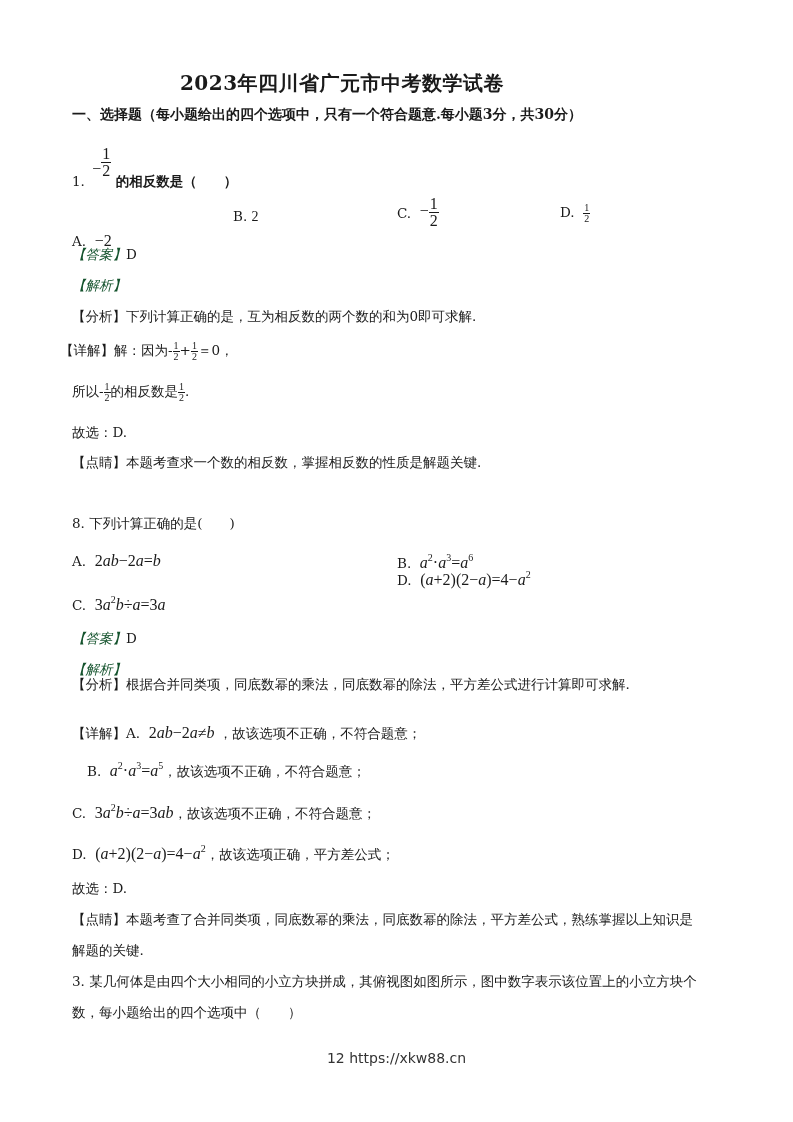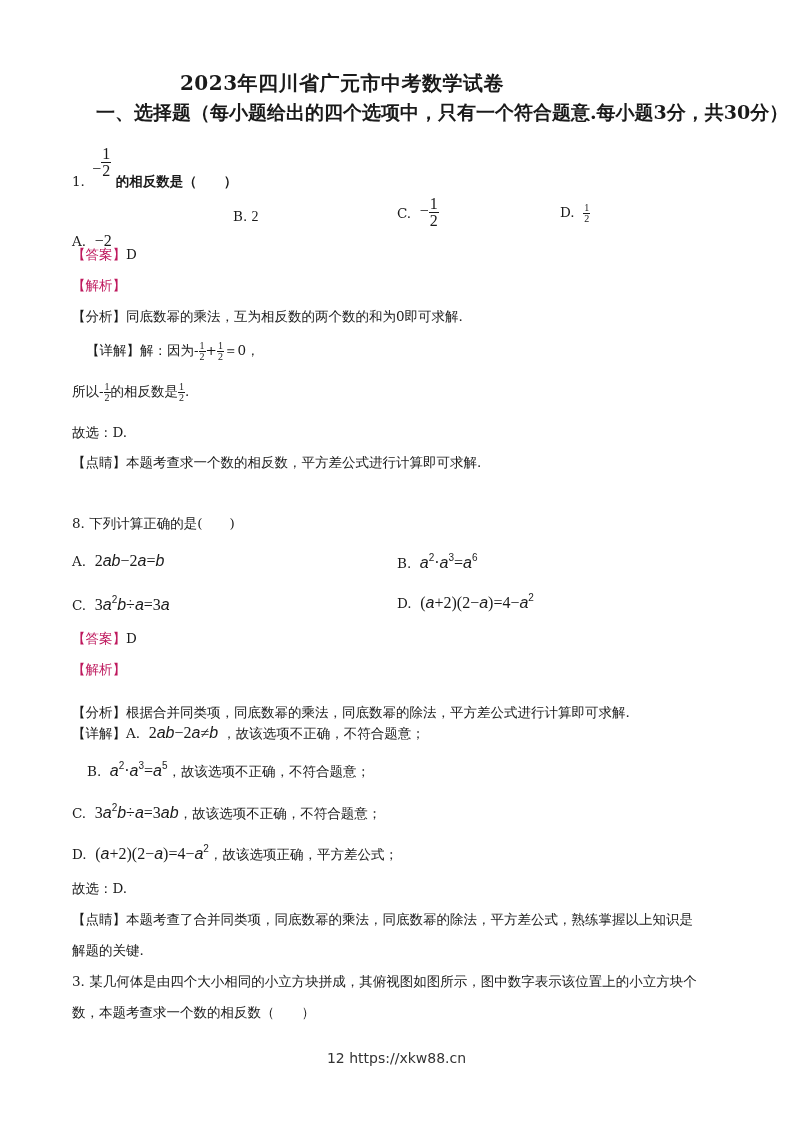--- a/index.html
+++ b/index.html
@@ -1,23 +1,23 @@
 <!DOCTYPE html>
 <html><head>
 <meta charset="utf-8">
 <style>
   html, body { margin:0; padding:0; background:#ffffff; }
   body { width:793px; height:1122px; position:relative; overflow:hidden;
          font-family:"DejaVu Serif","Liberation Serif",serif; color:#1a1a1a; }
   .abs { position:absolute; white-space:nowrap; }
   .title { left:0; width:684px; top:70px; text-align:center; font-size:20px; font-weight:bold; letter-spacing:0.5px; }
-  .section { left:72px; top:100px; font-size:19px; font-weight:bold;margin-left:24px; }
+  .section { left:72px; top:106px; font-size:14px; font-weight:bold; }
   .txt { font-size:13.5px; }
-  .tag-blue { color:#be185d; }
-  .math { font-family:Liberation Sans, sans-serif; font-style:italic; font-size:16px; }
+  .tag-blue { color:#14532d;font-style:italic; }
+  .math { font-family:Liberation Serif, serif; font-style:italic; font-size:16px; }
   .mathn { font-family:"Liberation Serif","DejaVu Serif",serif; font-size:16px; }
   .sup { font-size:10px; vertical-align:7px; font-style:normal; }
   .frac { display:inline-block; vertical-align:middle; text-align:center; line-height:1; font-family:"Liberation Serif",serif; }
   .frac .n { display:block; border-bottom:1px solid #1a1a1a; padding:0 1px; }
   .frac .d { display:block; padding:0 1px; }
   .frac.big { font-size:16px; }
   .frac.sm { font-size:10px; }
   .footer { left:0; width:793px; top:1050px; text-align:center; font-family:"DejaVu Sans","Liberation Sans",sans-serif; font-size:14px; color:#333; }
 </style>
 </head>
@@ -32,39 +32,39 @@
   <span style="vertical-align:-14px;font-weight:bold;">的相反数是（　　）</span>
 </div>
 
 <div class="abs txt" style="left:72px;top:208px;margin-top:24px;"><span>A.</span>&nbsp;&nbsp;<span class="mathn">−2</span></div>
 <div class="abs txt" style="left:233px;top:208px;"><span>B.</span>&nbsp;<span class="mathn" style="font-size:14px">2</span></div>
 <div class="abs txt" style="left:397px;top:196px;"><span style="vertical-align:-2px">C.</span>&nbsp;&nbsp;<span class="mathn">−</span><span class="frac big"><span class="n">1</span><span class="d">2</span></span></div>
 <div class="abs txt" style="left:560px;top:203px;"><span>D.</span>&nbsp;&nbsp;<span class="frac sm"><span class="n">1</span><span class="d">2</span></span></div>
 
 <div class="abs txt" style="left:72px;top:246px;"><span class="tag-blue">【答案】</span><span>D</span></div>
 <div class="abs txt tag-blue" style="left:72px;top:277px;">【解析】</div>
-<div class="abs txt" style="left:72px;top:308px;"><span>【分析】</span><span>同底数幂的乘法，互为相反数的两个数的和为0即可求解.</span></div>
-<div class="abs txt" style="left:86px;top:341px;"><span>【详解】</span><span>解：因为-</span><span class="frac sm"><span class="n">1</span><span class="d">2</span></span><span>+</span><span class="frac sm"><span class="n">1</span><span class="d">2</span></span><span>＝0，</span></div>
+<div class="abs txt" style="left:72px;top:308px;"><span>【分析】</span><span>下列计算正确的是，互为相反数的两个数的和为0即可求解.</span></div>
+<div class="abs txt" style="left:60px;top:341px;"><span>【详解】</span><span>解：因为-</span><span class="frac sm"><span class="n">1</span><span class="d">2</span></span><span>+</span><span class="frac sm"><span class="n">1</span><span class="d">2</span></span><span>＝0，</span></div>
 <div class="abs txt" style="left:72px;top:382px;"><span>所以-</span><span class="frac sm"><span class="n">1</span><span class="d">2</span></span><span>的相反数是</span><span class="frac sm"><span class="n">1</span><span class="d">2</span></span><span>.</span></div>
 <div class="abs txt" style="left:72px;top:424px;">故选：D.</div>
-<div class="abs txt" style="left:72px;top:454px;"><span>【点睛】</span><span>本题考查求一个数的相反数，平方差公式进行计算即可求解.</span></div>
+<div class="abs txt" style="left:72px;top:454px;"><span>【点睛】</span><span>本题考查求一个数的相反数，掌握相反数的性质是解题关键.</span></div>
 
 <div class="abs txt" style="left:72px;top:515px;">8. 下列计算正确的是(　　)</div>
 <div class="abs txt" style="left:72px;top:552px;"><span>A.</span>&nbsp;&nbsp;<span class="mathn">2</span><span class="math">ab</span><span class="mathn">−2</span><span class="math">a</span><span class="mathn">=</span><span class="math">b</span></div>
 <div class="abs txt" style="left:397px;top:552px;"><span>B.</span>&nbsp;&nbsp;<span class="math">a<span class="sup">2</span></span><span class="mathn">·</span><span class="math">a<span class="sup">3</span></span><span class="mathn">=</span><span class="math">a<span class="sup">6</span></span></div>
 <div class="abs txt" style="left:72px;top:594px;"><span>C.</span>&nbsp;&nbsp;<span class="mathn">3</span><span class="math">a<span class="sup">2</span>b</span><span class="mathn">÷</span><span class="math">a</span><span class="mathn">=3</span><span class="math">a</span></div>
-<div class="abs txt" style="left:397px;top:592px;"><span>D.</span>&nbsp;&nbsp;<span class="mathn">(</span><span class="math">a</span><span class="mathn">+2)(2−</span><span class="math">a</span><span class="mathn">)=4−</span><span class="math">a<span class="sup">2</span></span></div>
+<div class="abs txt" style="left:397px;top:569px;"><span>D.</span>&nbsp;&nbsp;<span class="mathn">(</span><span class="math">a</span><span class="mathn">+2)(2−</span><span class="math">a</span><span class="mathn">)=4−</span><span class="math">a<span class="sup">2</span></span></div>
 
 <div class="abs txt" style="left:72px;top:630px;"><span class="tag-blue">【答案】</span><span>D</span></div>
 <div class="abs txt tag-blue" style="left:72px;top:661px;">【解析】</div>
-<div class="abs txt" style="left:72px;top:704px;text-align:center;"><span>【分析】</span><span>根据合并同类项，同底数幂的乘法，同底数幂的除法，平方差公式进行计算即可求解.</span></div>
+<div class="abs txt" style="left:72px;top:676px;text-align:center;"><span>【分析】</span><span>根据合并同类项，同底数幂的乘法，同底数幂的除法，平方差公式进行计算即可求解.</span></div>
 <div class="abs txt" style="left:72px;top:724px;"><span>【详解】</span><span>A.</span>&nbsp;&nbsp;<span class="mathn">2</span><span class="math">ab</span><span class="mathn">−2</span><span class="math">a</span><span class="mathn">≠</span><span class="math">b</span>&nbsp;<span>，故该选项不正确，不符合题意；</span></div>
 <div class="abs txt" style="left:72px;top:760px;margin-left:15px;"><span>B.</span>&nbsp;&nbsp;<span class="math">a<span class="sup">2</span></span><span class="mathn">·</span><span class="math">a<span class="sup">3</span></span><span class="mathn">=</span><span class="math">a<span class="sup">5</span></span><span>，故该选项不正确，不符合题意；</span></div>
 <div class="abs txt" style="left:72px;top:802px;"><span>C.</span>&nbsp;&nbsp;<span class="mathn">3</span><span class="math">a<span class="sup">2</span>b</span><span class="mathn">÷</span><span class="math">a</span><span class="mathn">=3</span><span class="math">ab</span><span>，故该选项不正确，不符合题意；</span></div>
 <div class="abs txt" style="left:72px;top:843px;"><span>D.</span>&nbsp;&nbsp;<span class="mathn">(</span><span class="math">a</span><span class="mathn">+2)(2−</span><span class="math">a</span><span class="mathn">)=4−</span><span class="math">a<span class="sup">2</span></span><span>，故该选项正确，平方差公式；</span></div>
 <div class="abs txt" style="left:72px;top:880px;">故选：D.</div>
 <div class="abs txt" style="left:72px;top:911px;"><span>【点睛】</span><span>本题考查了合并同类项，同底数幂的乘法，同底数幂的除法，平方差公式，熟练掌握以上知识是</span></div>
 <div class="abs txt" style="left:72px;top:942px;">解题的关键.</div>
 
 <div class="abs txt" style="left:72px;top:973px;">3. 某几何体是由四个大小相同的小立方块拼成，其俯视图如图所示，图中数字表示该位置上的小立方块个</div>
-<div class="abs txt" style="left:72px;top:1004px;">数，本题考查求一个数的相反数（　　）</div>
+<div class="abs txt" style="left:72px;top:1004px;">数，每小题给出的四个选项中（　　）</div>
 
 <div class="abs footer">12 https://xkw88.cn</div>
 
 </body></html>

